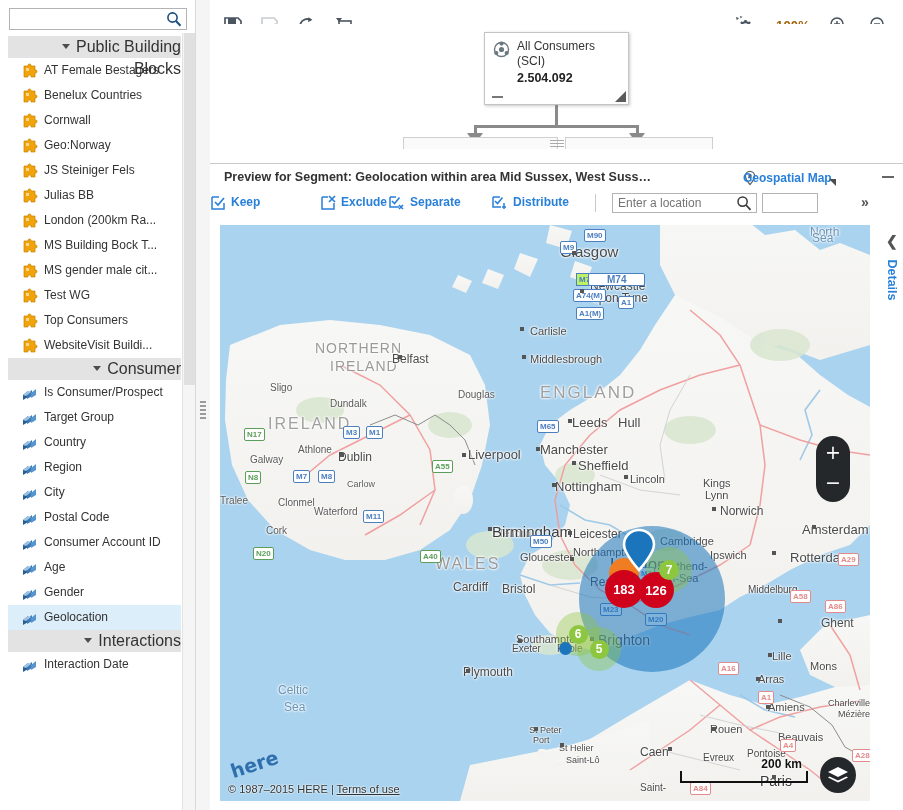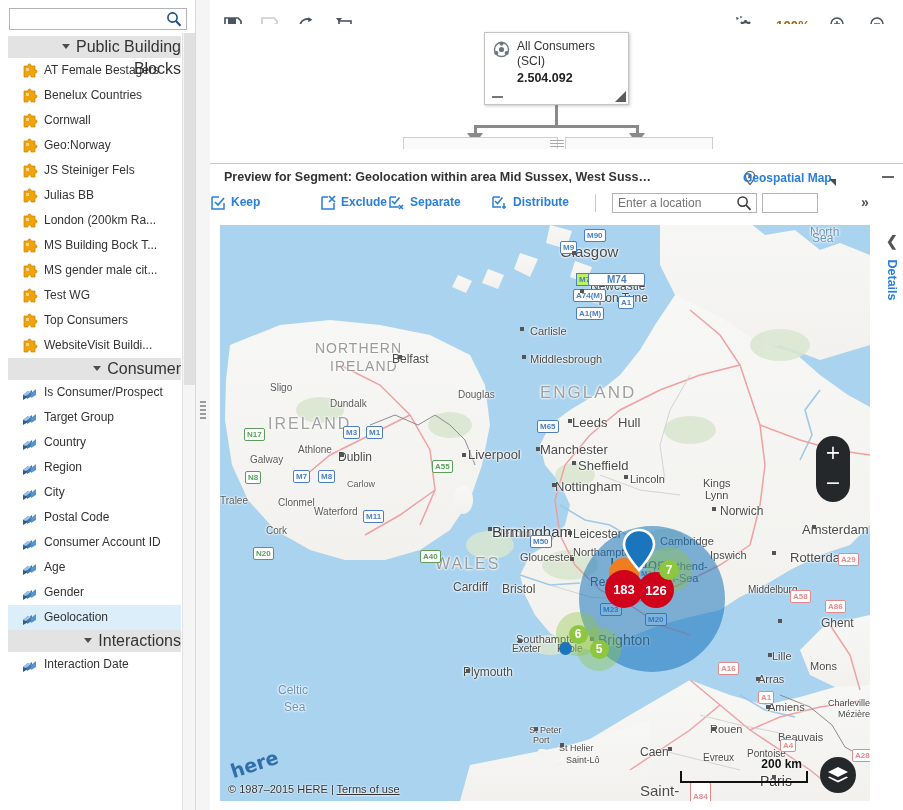--- a/index.html
+++ b/index.html
@@ -767,21 +767,21 @@
           <div style="position: absolute; white-space: nowrap; left: 309px; top: 500px; font-size: 9px; color: rgb(74, 74, 74); font-weight: normal; letter-spacing: 0px; text-shadow: rgb(255, 255, 255) 0px 0px 3px, rgb(255, 255, 255) 0px 0px 3px, rgb(255, 255, 255) 0px 0px 2px;">St Peter</div>
           <div style="position: absolute; white-space: nowrap; left: 313px; top: 510px; font-size: 9px; color: rgb(74, 74, 74); font-weight: normal; letter-spacing: 0px; text-shadow: rgb(255, 255, 255) 0px 0px 3px, rgb(255, 255, 255) 0px 0px 3px, rgb(255, 255, 255) 0px 0px 2px;">Port</div>
           <div style="position: absolute; white-space: nowrap; left: 339px; top: 518px; font-size: 9px; color: rgb(74, 74, 74); font-weight: normal; letter-spacing: 0px; text-shadow: rgb(255, 255, 255) 0px 0px 3px, rgb(255, 255, 255) 0px 0px 3px, rgb(255, 255, 255) 0px 0px 2px;">St Helier</div>
           <div style="position: absolute; white-space: nowrap; left: 346px; top: 530px; font-size: 9px; color: rgb(74, 74, 74); font-weight: normal; letter-spacing: 0px; text-shadow: rgb(255, 255, 255) 0px 0px 3px, rgb(255, 255, 255) 0px 0px 3px, rgb(255, 255, 255) 0px 0px 2px;">Saint-Lô</div>
           <div style="position: absolute; white-space: nowrap; left: 483px; top: 527px; font-size: 10px; color: rgb(74, 74, 74); font-weight: normal; letter-spacing: 0px; text-shadow: rgb(255, 255, 255) 0px 0px 3px, rgb(255, 255, 255) 0px 0px 3px, rgb(255, 255, 255) 0px 0px 2px;">Evreux</div>
           <div style="position: absolute; white-space: nowrap; left: 527px; top: 523px; font-size: 10px; color: rgb(74, 74, 74); font-weight: normal; letter-spacing: 0px; text-shadow: rgb(255, 255, 255) 0px 0px 3px, rgb(255, 255, 255) 0px 0px 3px, rgb(255, 255, 255) 0px 0px 2px;">Pontoise</div>
           <div style="position: absolute; white-space: nowrap; left: 540px; top: 548px; font-size: 14px; color: rgb(58, 58, 58); font-weight: normal; letter-spacing: 0px; text-shadow: rgb(255, 255, 255) 0px 0px 3px, rgb(255, 255, 255) 0px 0px 3px, rgb(255, 255, 255) 0px 0px 2px;">Paris</div>
           <div style="position: absolute; white-space: nowrap; left: 528px; top: 359px; font-size: 10px; color: rgb(74, 74, 74); font-weight: normal; letter-spacing: 0px; text-shadow: rgb(255, 255, 255) 0px 0px 3px, rgb(255, 255, 255) 0px 0px 3px, rgb(255, 255, 255) 0px 0px 2px;">Middelburg</div>
           <div style="position: absolute; white-space: nowrap; left: 608px; top: 473px; font-size: 9px; color: rgb(74, 74, 74); font-weight: normal; letter-spacing: 0px; text-shadow: rgb(255, 255, 255) 0px 0px 3px, rgb(255, 255, 255) 0px 0px 3px, rgb(255, 255, 255) 0px 0px 2px;">Charleville-</div>
           <div style="position: absolute; white-space: nowrap; left: 618px; top: 484px; font-size: 9px; color: rgb(74, 74, 74); font-weight: normal; letter-spacing: 0px; text-shadow: rgb(255, 255, 255) 0px 0px 3px, rgb(255, 255, 255) 0px 0px 3px, rgb(255, 255, 255) 0px 0px 2px;">Mézière</div>
-          <div style="position: absolute; white-space: nowrap; left: 420px; top: 557px; font-size: 15px; color: rgb(74, 74, 74); font-weight: normal; letter-spacing: 0px; text-shadow: rgb(255, 255, 255) 0px 0px 3px, rgb(255, 255, 255) 0px 0px 3px, rgb(255, 255, 255) 0px 0px 2px;">Saint-</div>
+          <div style="position: absolute; white-space: nowrap; left: 420px; top: 557px; font-size: 10px; color: rgb(74, 74, 74); font-weight: normal; letter-spacing: 0px; text-shadow: rgb(255, 255, 255) 0px 0px 3px, rgb(255, 255, 255) 0px 0px 3px, rgb(255, 255, 255) 0px 0px 2px;">Saint-</div>
           <div style="position: absolute; white-space: nowrap; left: 590px; top: 0px; font-size: 12px; color: rgb(107, 147, 181); font-weight: normal; letter-spacing: 0px; text-shadow: rgb(255, 255, 255) 0px 0px 3px, rgb(255, 255, 255) 0px 0px 3px, rgb(255, 255, 255) 0px 0px 2px;">North</div>
           <div style="position: absolute; white-space: nowrap; left: 592px; top: 6px; font-size: 12px; color: rgb(107, 147, 181); font-weight: normal; letter-spacing: 0px; text-shadow: rgb(255, 255, 255) 0px 0px 3px, rgb(255, 255, 255) 0px 0px 3px, rgb(255, 255, 255) 0px 0px 2px;">Sea</div>
           <div style="position: absolute; left: 364px; top: 4px; font-size: 8px; font-weight: bold; color: rgb(76, 127, 192); border: 1px solid rgb(76, 127, 192); background: rgb(255, 255, 255); border-radius: 2px; padding: 0px 2px; line-height: 11px;">M90</div>
           <div style="position: absolute; left: 340px; top: 16px; font-size: 8px; font-weight: bold; color: rgb(76, 127, 192); border: 1px solid rgb(76, 127, 192); background: rgb(255, 255, 255); border-radius: 2px; padding: 0px 2px; line-height: 11px;">M9</div>
           <div style="position: absolute; left: 356px; top: 48px; font-size: 8px; font-weight: bold; color: rgb(76, 127, 192); border: 1px solid rgb(76, 127, 192); background: #bef264; border-radius: 0; padding: 0px 2px; line-height: 11px;">M77</div>
           <div style="position: absolute; left: 368px; top: 48px; font-size: 10px; font-weight: bold; color: rgb(76, 127, 192); border: 1px solid rgb(76, 127, 192); background: rgb(255, 255, 255); border-radius: 2px; padding: 0px 18px; line-height: 11px;">M74</div>
           <div style="position: absolute; left: 353px; top: 64px; font-size: 8px; font-weight: bold; color: rgb(76, 127, 192); border: 1px solid rgb(76, 127, 192); background: rgb(255, 255, 255); border-radius: 2px; padding: 0px 2px; line-height: 11px;">A74(M)</div>
           <div style="position: absolute; left: 398px; top: 71px; font-size: 8px; font-weight: bold; color: rgb(76, 127, 192); border: 1px solid rgb(76, 127, 192); background: rgb(255, 255, 255); border-radius: 2px; padding: 0px 2px; line-height: 11px;">A1</div>
           <div style="position: absolute; left: 356px; top: 82px; font-size: 8px; font-weight: bold; color: rgb(76, 127, 192); border: 1px solid rgb(76, 127, 192); background: rgb(255, 255, 255); border-radius: 2px; padding: 0px 2px; line-height: 11px;">A1(M)</div>
           <div style="position: absolute; left: 317px; top: 195px; font-size: 8px; font-weight: bold; color: rgb(76, 127, 192); border: 1px solid rgb(76, 127, 192); background: rgb(255, 255, 255); border-radius: 2px; padding: 0px 2px; line-height: 11px;">M65</div>
@@ -795,21 +795,21 @@
           <div style="position: absolute; left: 33px; top: 322px; font-size: 8px; font-weight: bold; color: rgb(90, 158, 90); border: 1px solid rgb(90, 158, 90); background: rgb(255, 255, 255); border-radius: 2px; padding: 0px 2px; line-height: 11px;">N20</div>
           <div style="position: absolute; left: 212px; top: 235px; font-size: 8px; font-weight: bold; color: rgb(90, 158, 90); border: 1px solid rgb(90, 158, 90); background: rgb(255, 255, 255); border-radius: 2px; padding: 0px 2px; line-height: 11px;">A55</div>
           <div style="position: absolute; left: 200px; top: 325px; font-size: 8px; font-weight: bold; color: rgb(90, 158, 90); border: 1px solid rgb(90, 158, 90); background: rgb(255, 255, 255); border-radius: 2px; padding: 0px 2px; line-height: 11px;">A40</div>
           <div style="position: absolute; left: 310px; top: 310px; font-size: 8px; font-weight: bold; color: rgb(76, 127, 192); border: 1px solid rgb(76, 127, 192); background: rgb(255, 255, 255); border-radius: 2px; padding: 0px 2px; line-height: 11px;">M50</div>
           <div style="position: absolute; left: 418px; top: 342px; font-size: 8px; font-weight: bold; color: rgb(76, 127, 192); border: 1px solid rgb(76, 127, 192); background: rgb(255, 255, 255); border-radius: 2px; padding: 0px 2px; line-height: 11px;">M1</div>
           <div style="position: absolute; left: 425px; top: 388px; font-size: 8px; font-weight: bold; color: rgb(76, 127, 192); border: 1px solid rgb(76, 127, 192); background: rgb(255, 255, 255); border-radius: 2px; padding: 0px 2px; line-height: 11px;">M20</div>
           <div style="position: absolute; left: 380px; top: 378px; font-size: 8px; font-weight: bold; color: rgb(76, 127, 192); border: 1px solid rgb(76, 127, 192); background: rgb(255, 255, 255); border-radius: 2px; padding: 0px 2px; line-height: 11px;">M23</div>
           <div style="position: absolute; left: 498px; top: 437px; font-size: 8px; font-weight: bold; color: rgb(227, 139, 139); border: 1px solid rgb(227, 139, 139); background: rgb(255, 255, 255); border-radius: 2px; padding: 0px 2px; line-height: 11px;">A16</div>
           <div style="position: absolute; left: 538px; top: 466px; font-size: 8px; font-weight: bold; color: rgb(227, 139, 139); border: 1px solid rgb(227, 139, 139); background: rgb(255, 255, 255); border-radius: 2px; padding: 0px 2px; line-height: 11px;">A1</div>
           <div style="position: absolute; left: 560px; top: 514px; font-size: 8px; font-weight: bold; color: rgb(227, 139, 139); border: 1px solid rgb(227, 139, 139); background: rgb(255, 255, 255); border-radius: 2px; padding: 0px 2px; line-height: 11px;">A4</div>
-          <div style="position: absolute; left: 470px; top: 557px; font-size: 8px; font-weight: bold; color: rgb(227, 139, 139); border: 1px solid rgb(227, 139, 139); background: rgb(255, 255, 255); border-radius: 2px; padding: 8px 2px; line-height: 11px;">A84</div>
+          <div style="position: absolute; left: 470px; top: 557px; font-size: 8px; font-weight: bold; color: rgb(227, 139, 139); border: 1px solid rgb(227, 139, 139); background: rgb(255, 255, 255); border-radius: 2px; padding: 0px 2px; line-height: 11px;">A84</div>
           <div style="position: absolute; left: 605px; top: 375px; font-size: 8px; font-weight: bold; color: rgb(227, 139, 139); border: 1px solid rgb(227, 139, 139); background: rgb(255, 255, 255); border-radius: 2px; padding: 0px 2px; line-height: 11px;">A86</div>
           <div style="position: absolute; left: 618px; top: 328px; font-size: 8px; font-weight: bold; color: rgb(227, 139, 139); border: 1px solid rgb(227, 139, 139); background: rgb(255, 255, 255); border-radius: 2px; padding: 0px 2px; line-height: 11px;">A29</div>
           <div style="position: absolute; left: 570px; top: 365px; font-size: 8px; font-weight: bold; color: rgb(227, 139, 139); border: 1px solid rgb(227, 139, 139); background: rgb(255, 255, 255); border-radius: 2px; padding: 0px 2px; line-height: 11px;">A58</div>
           <div style="position: absolute; left: 632px; top: 524px; font-size: 8px; font-weight: bold; color: rgb(227, 139, 139); border: 1px solid rgb(227, 139, 139); background: rgb(255, 255, 255); border-radius: 2px; padding: 0px 2px; line-height: 11px;">A28</div>
           <div style="position: absolute; left: 352px; top: 26px; width: 4px; height: 4px; background: rgb(85, 85, 85);"></div>
           <div style="position: absolute; left: 360px; top: 64px; width: 4px; height: 4px; background: rgb(85, 85, 85);"></div>
           <div style="position: absolute; left: 300px; top: 102px; width: 4px; height: 4px; background: rgb(85, 85, 85);"></div>
           <div style="position: absolute; left: 302px; top: 130px; width: 4px; height: 4px; background: rgb(85, 85, 85);"></div>
           <div style="position: absolute; left: 178px; top: 130px; width: 4px; height: 4px; background: rgb(85, 85, 85);"></div>
           <div style="position: absolute; left: 120px; top: 228px; width: 4px; height: 4px; background: rgb(85, 85, 85);"></div>

